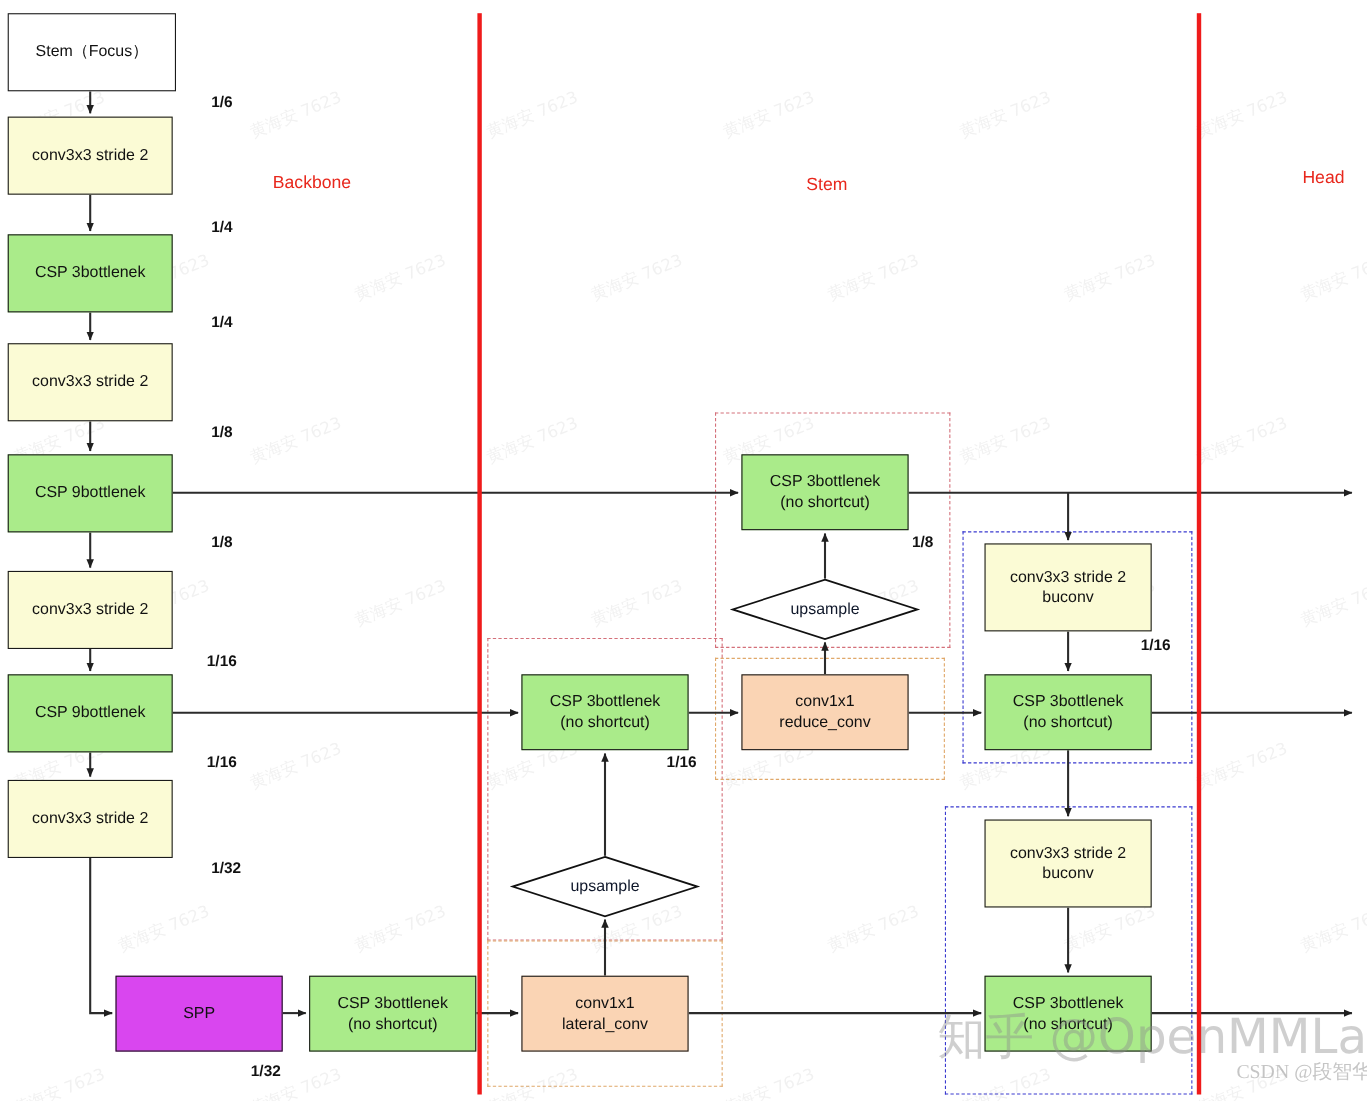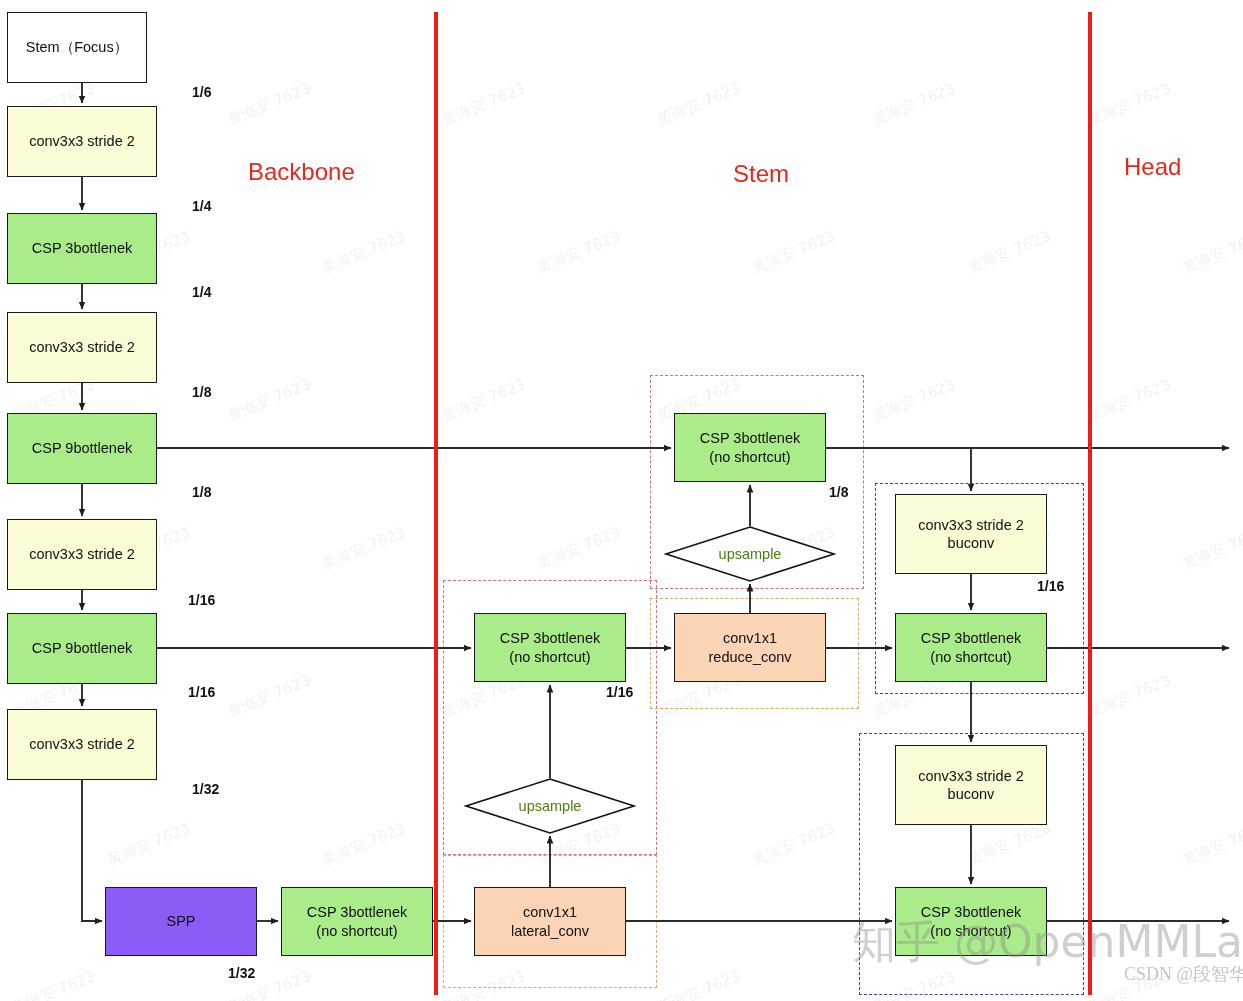--- a/index.html
+++ b/index.html
@@ -6,30 +6,30 @@
   body{font-family:"Liberation Sans","DejaVu Sans",sans-serif;}
   #canvas{position:relative;width:1243px;height:1001px;background:#fff;overflow:hidden;}
 
   .node{position:absolute;box-sizing:border-box;border:1.4px solid #1a1a1a;
         display:flex;align-items:center;justify-content:center;text-align:center;
         font-size:14.5px;color:#111;line-height:1.25;z-index:6;}
   .node .lbl{white-space:pre-line;}
   .n-white{background:#ffffff;}
   .n-yellow{background:#fbfbd5;}
   .n-green{background:#aaeb8a;}
-  .n-pink{background:#8b5cf6;}
+  .n-pink{background:#d946ef;}
   .n-peach{background:#fad4b4;}
 
   .diamond{position:absolute;z-index:6;}
   .diamond svg{display:block;overflow:visible;}
   .diamond .dlabel{position:absolute;inset:0;display:flex;align-items:center;
-        justify-content:center;font-size:14.5px;color:#4d7c0f;}
+        justify-content:center;font-size:14.5px;color:#0f172a;}
 
   .scale{position:absolute;font-size:14px;color:#111;font-weight:600;z-index:7;white-space:nowrap;}
-  .seclabel{position:absolute;color:#e8271c;font-size:24px;z-index:8;white-space:nowrap;}
+  .seclabel{position:absolute;color:#e8271c;font-size:16px;z-index:8;white-space:nowrap;}
 
   .vdiv{position:absolute;width:3.5px;background:#ef1b1b;z-index:5;}
 
   .dashbox{position:absolute;box-sizing:border-box;z-index:2;background:transparent;}
   .d-red{border:1.6px dashed #d4707a;}
   .d-orange{border:1.6px dashed #e0a86a;}
   .d-blue{border:1.6px dashed #3a3ad0;}
 
   #wires{position:absolute;left:0;top:0;width:1243px;height:1001px;z-index:4;}
 
@@ -150,21 +150,21 @@
 
       <path d="M971,682 L971,742"></path>
 
       <path d="M971,825 L971,884"></path>
 
       <path d="M1047,921 L1229,921"></path>
     </g>
   </svg>
 
   <div id="node-layer">
-      <div class="node n-white" style="left: 7px; top: 12px; width: 140px; height: 71px;">
+      <div class="node n-white" style="left: 7px; top: 12px; width: 153px; height: 71px;">
         <span class="lbl">Stem（Focus）</span>
       </div>
       <div class="node n-yellow" style="left: 7px; top: 106px; width: 150px; height: 71px;">
         <span class="lbl">conv3x3 stride 2</span>
       </div>
       <div class="node n-green" style="left: 7px; top: 213px; width: 150px; height: 71px;">
         <span class="lbl">CSP 3bottlenek</span>
       </div>
       <div class="node n-yellow" style="left: 7px; top: 312px; width: 150px; height: 71px;">
         <span class="lbl">conv3x3 stride 2</span>
@@ -243,21 +243,21 @@
       <div class="scale" style="left: 188px; top: 684px;">1/16</div>
       <div class="scale" style="left: 192px; top: 781px;">1/32</div>
       <div class="scale" style="left: 228px; top: 965px;">1/32</div>
       <div class="scale" style="left: 829px; top: 484px;">1/8</div>
       <div class="scale" style="left: 606px; top: 684px;">1/16</div>
       <div class="scale" style="left: 1037px; top: 578px;">1/16</div>
     </div>
   <div id="section-layer">
       <div class="seclabel" style="left: 248px; top: 158px;">Backbone</div>
       <div class="seclabel" style="left: 733px; top: 160px;">Stem</div>
-      <div class="seclabel" style="left: 1124px; top: 153px;">Head</div>
+      <div class="seclabel" style="left: 1184px; top: 153px;">Head</div>
     </div>
   <div id="divider-layer">
       <div class="vdiv" style="left: 434px; top: 12px; height: 983px;"></div>
       <div class="vdiv" style="left: 1088px; top: 12px; height: 983px;"></div>
     </div>
 
   <div class="wm-big" style="left:852px;top:913px;">知乎 @OpenMMLab</div>
   <div class="wm-small" style="left:1124px;top:962px;">CSDN @段智华</div>
 </div>
 

